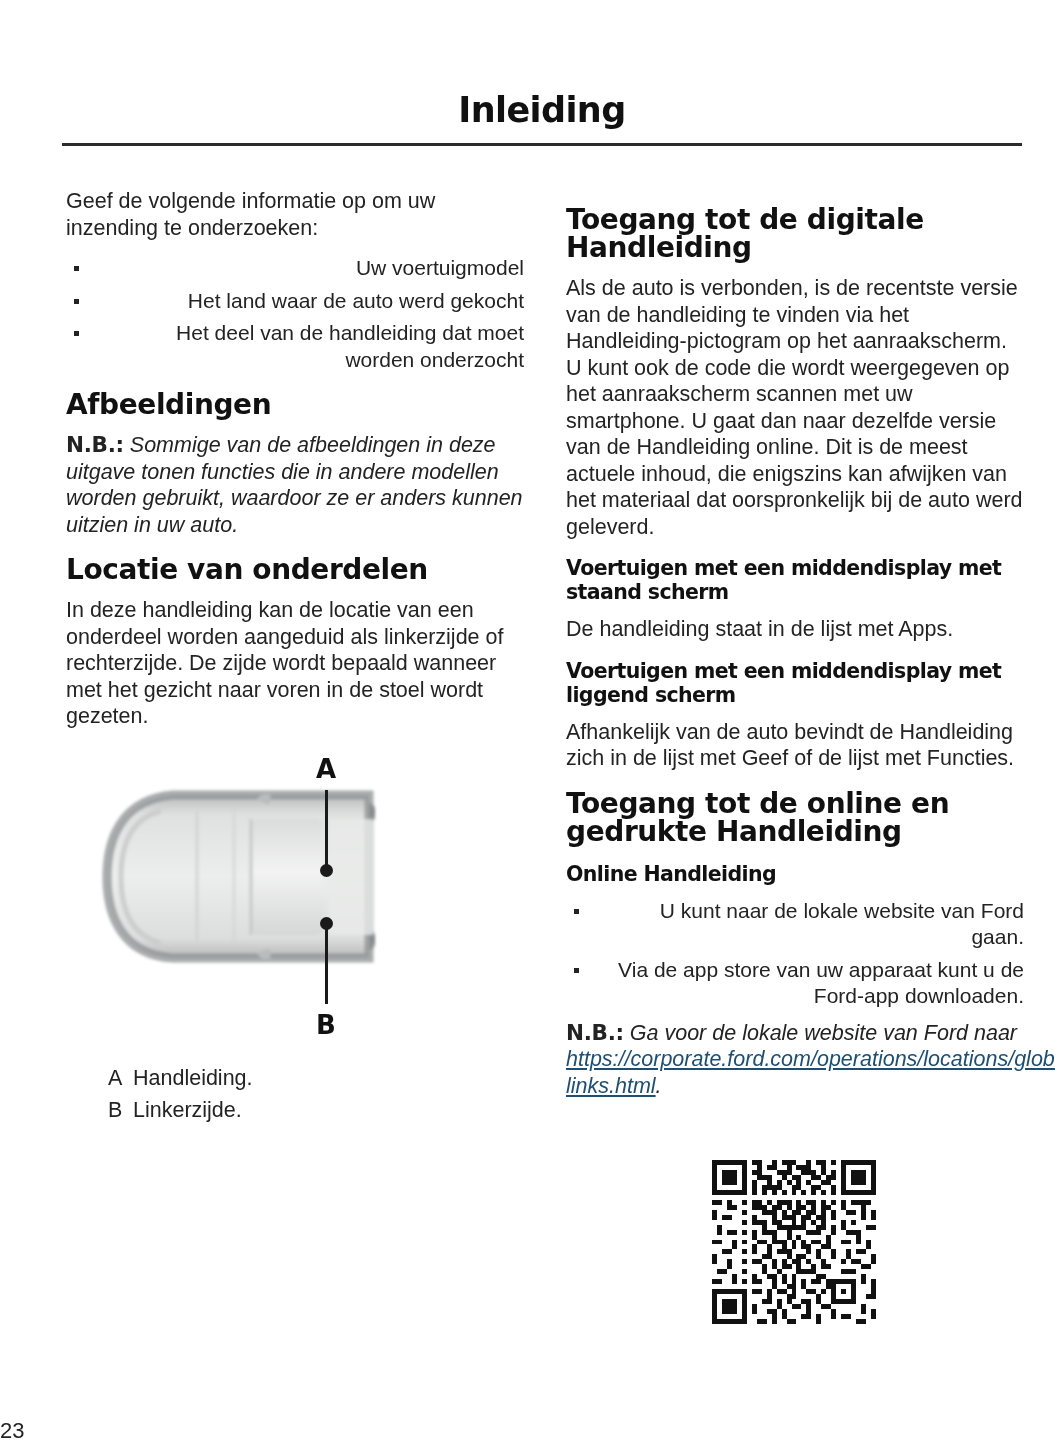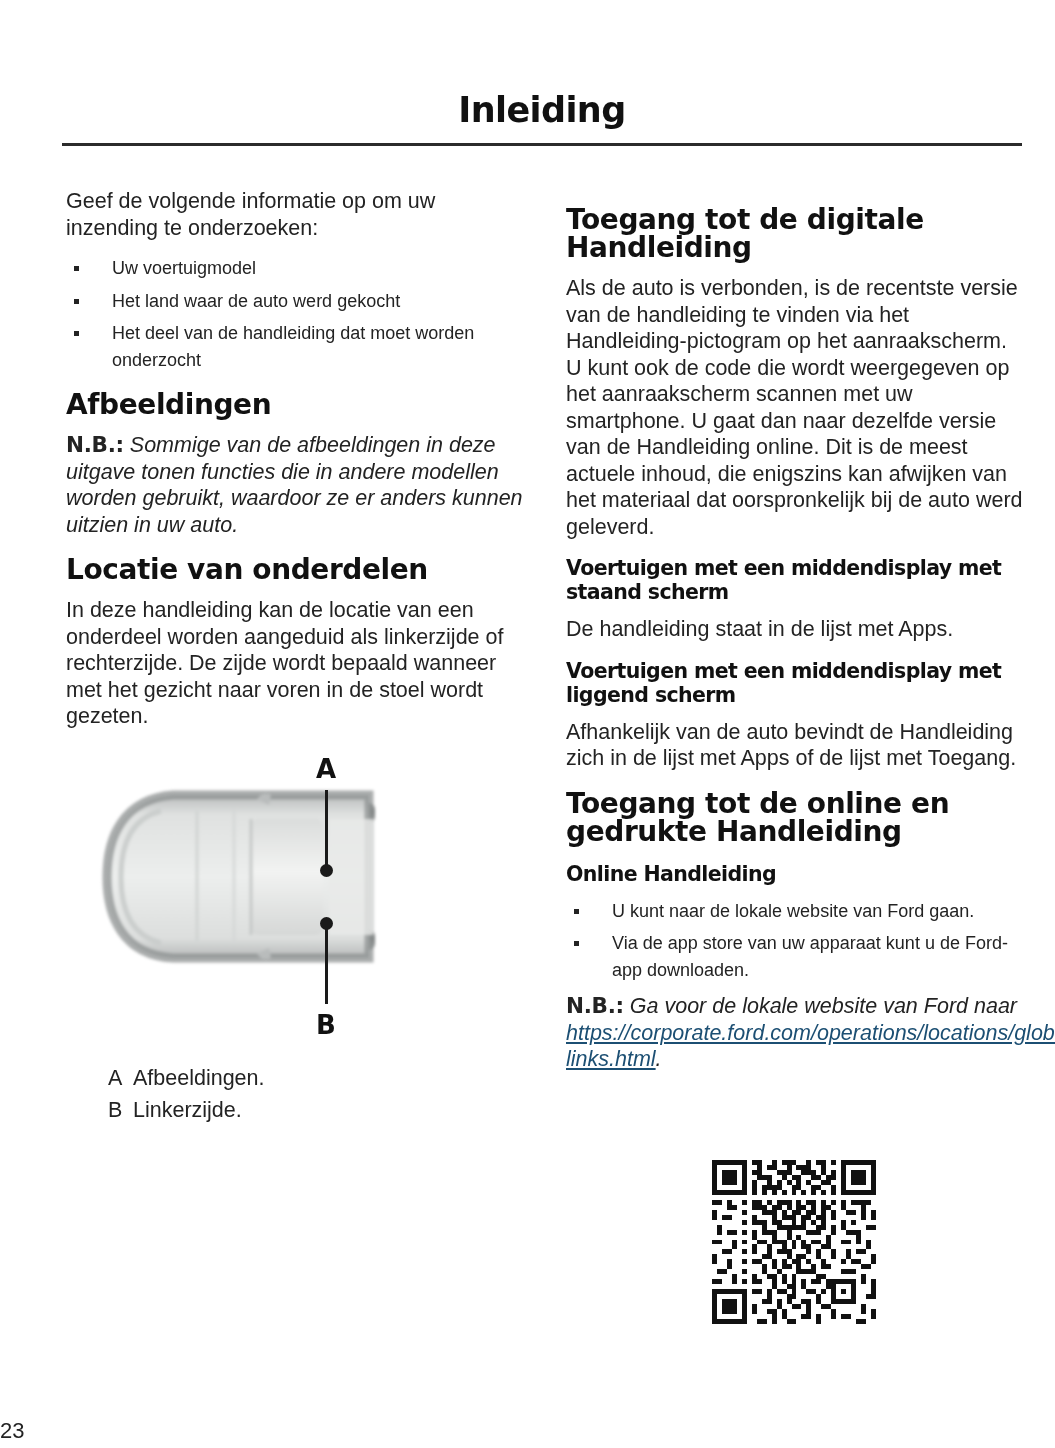--- a/index.html
+++ b/index.html
@@ -113,24 +113,25 @@
   }
 
   ul.bullets {
     list-style: none;
     padding: 0;
     margin: 0 0 10px 0;
   }
   ul.bullets li {
     position: relative;
     padding-left: 46px;
-    font-size: 18px;
+    font-size: 21px;
     line-height: 26.5px;
     color: #232323;
     margin-bottom: 6px;
+    text-align: right;
   }
   ul.bullets li .sq {
     position: absolute;
     left: 8px;
     top: 11px;
     width: 5px;
     height: 5px;
     background: #232323;
   }
 
@@ -319,21 +320,21 @@
       <div class="dot dot-a"></div>
 
       <div class="dot dot-b"></div>
       <div class="leader leader-b"></div>
       <div class="fig-label fig-label-b">B</div>
     </div>
 
     <div class="legend">
       <div class="legend-row">
         <span class="legend-key">A</span>
-        <span>Afbeeldingen.</span>
+        <span>Handleiding.</span>
       </div>
       <div class="legend-row">
         <span class="legend-key">B</span>
         <span>Linkerzijde.</span>
       </div>
     </div>
 
   </div>
 
   <div class="col col-right">
@@ -341,21 +342,21 @@
     <h2 class="sec-head">Toegang tot de digitale Handleiding</h2>
 
     <p class="body-text">Als de auto is verbonden, is de recentste versie van de handleiding te vinden via het Handleiding-pictogram op het aanraakscherm. U kunt ook de code die wordt weergegeven op het aanraakscherm scannen met uw smartphone. U gaat dan naar dezelfde versie van de Handleiding online. Dit is de meest actuele inhoud, die enigszins kan afwijken van het materiaal dat oorspronkelijk bij de auto werd geleverd.</p>
 
     <h3 class="sub-head">Voertuigen met een middendisplay met staand scherm</h3>
 
     <p class="body-text">De handleiding staat in de lijst met Apps.</p>
 
     <h3 class="sub-head">Voertuigen met een middendisplay met liggend scherm</h3>
 
-    <p class="body-text">Afhankelijk van de auto bevindt de Handleiding zich in de lijst met Apps of de lijst met Toegang.</p>
+    <p class="body-text">Afhankelijk van de auto bevindt de Handleiding zich in de lijst met Geef of de lijst met Functies.</p>
 
     <h2 class="sec-head">Toegang tot de online en gedrukte Handleiding</h2>
 
     <h3 class="sub-head">Online Handleiding</h3>
 
     <ul class="bullets">
       <li>
         <span class="sq"></span>
         <span>U kunt naar de lokale website van Ford gaan.</span>
       </li>

